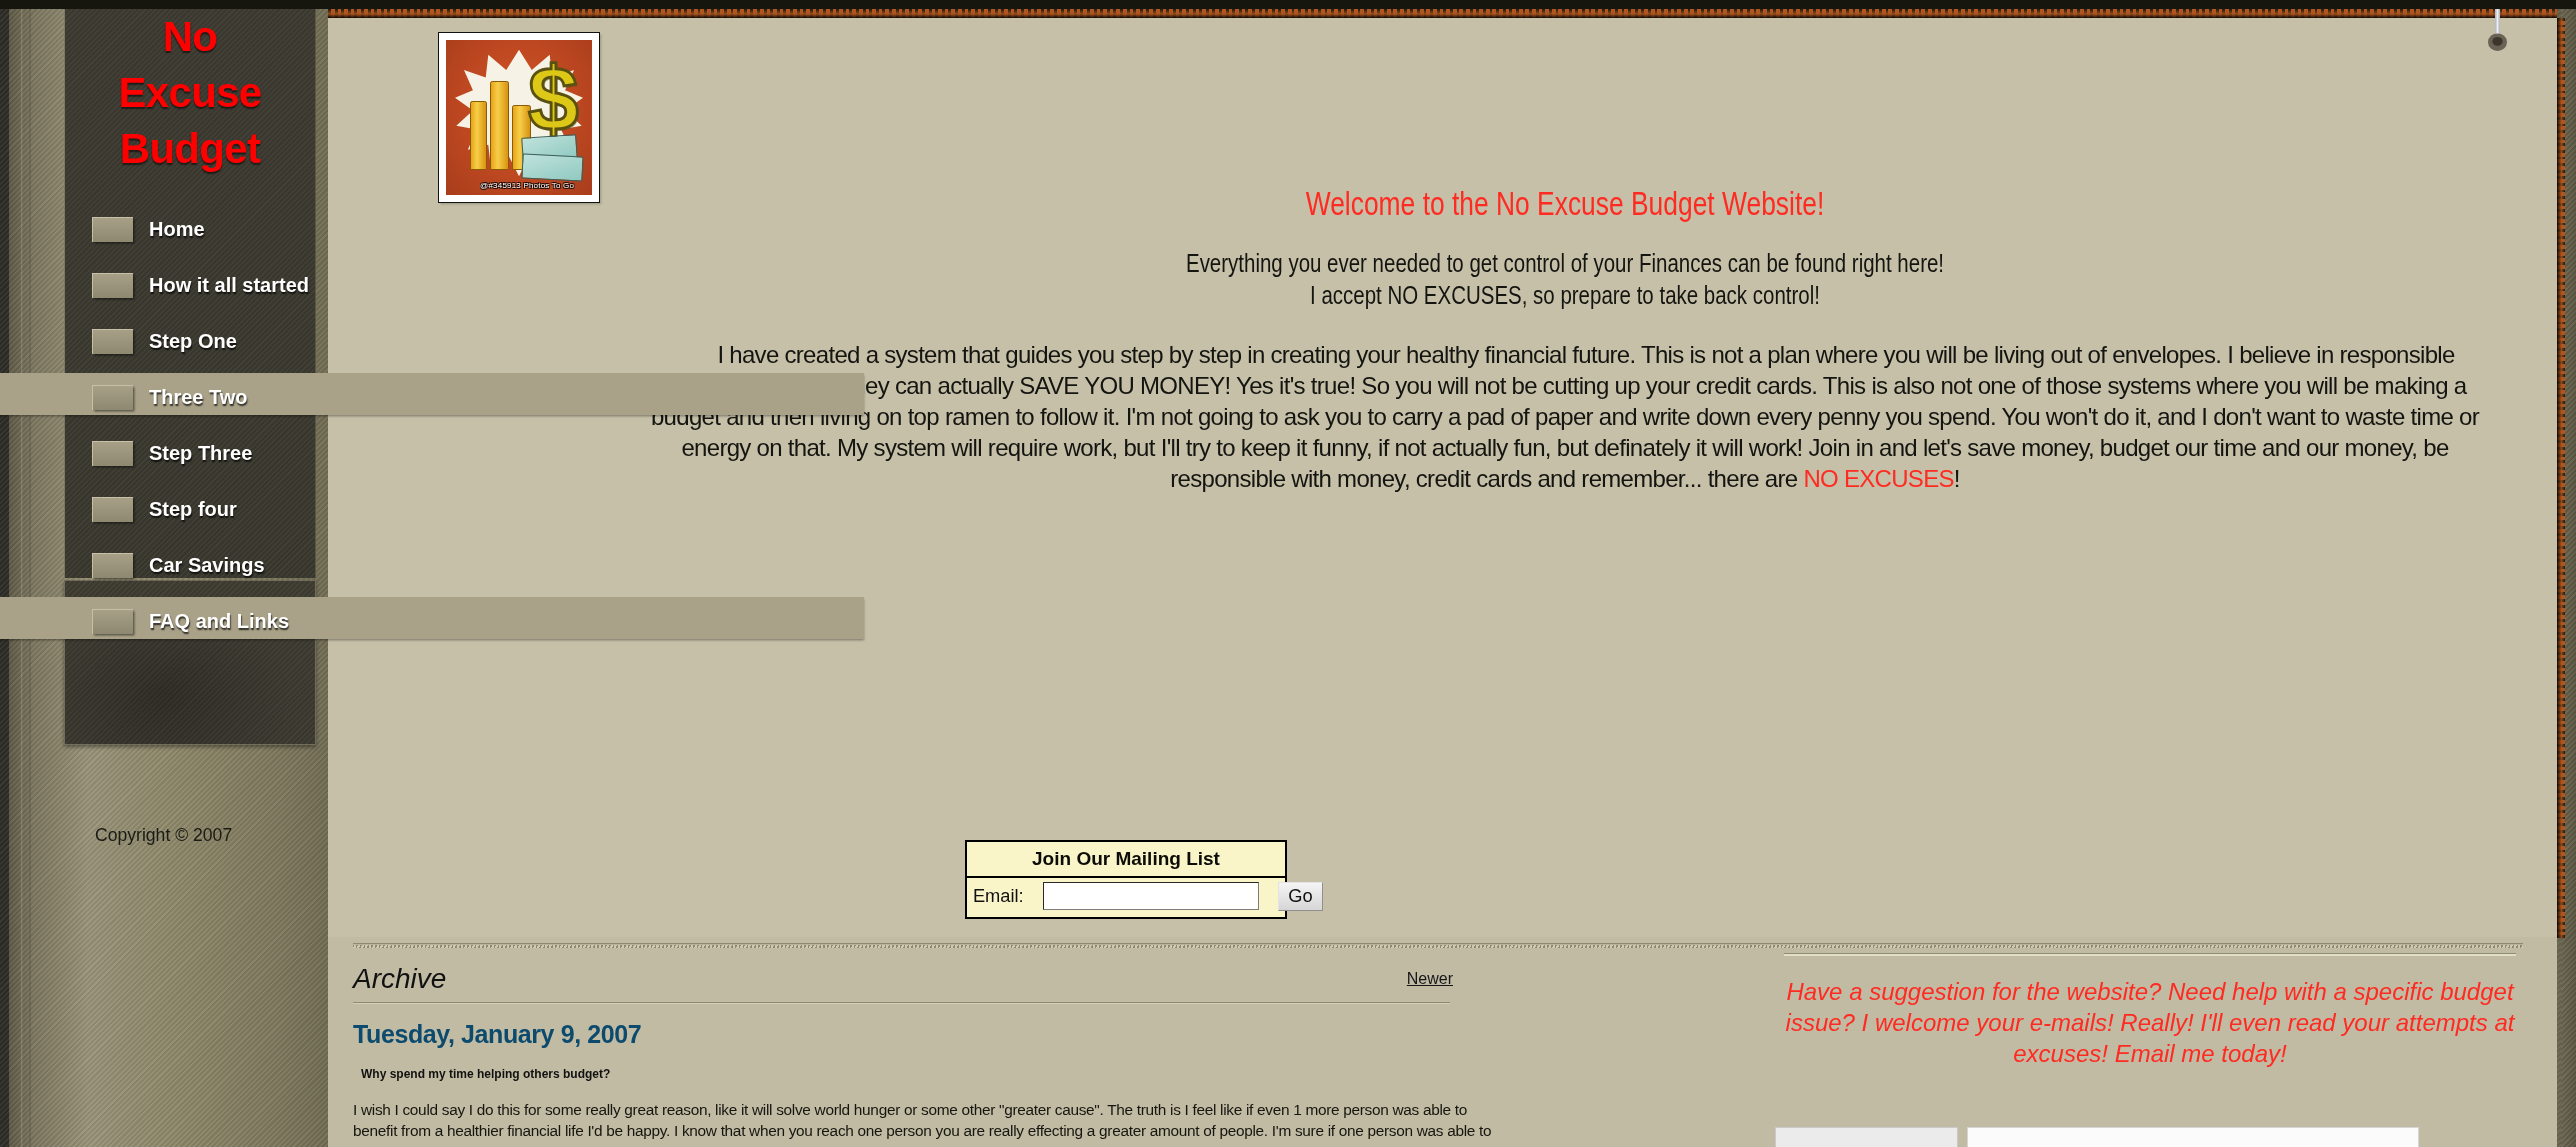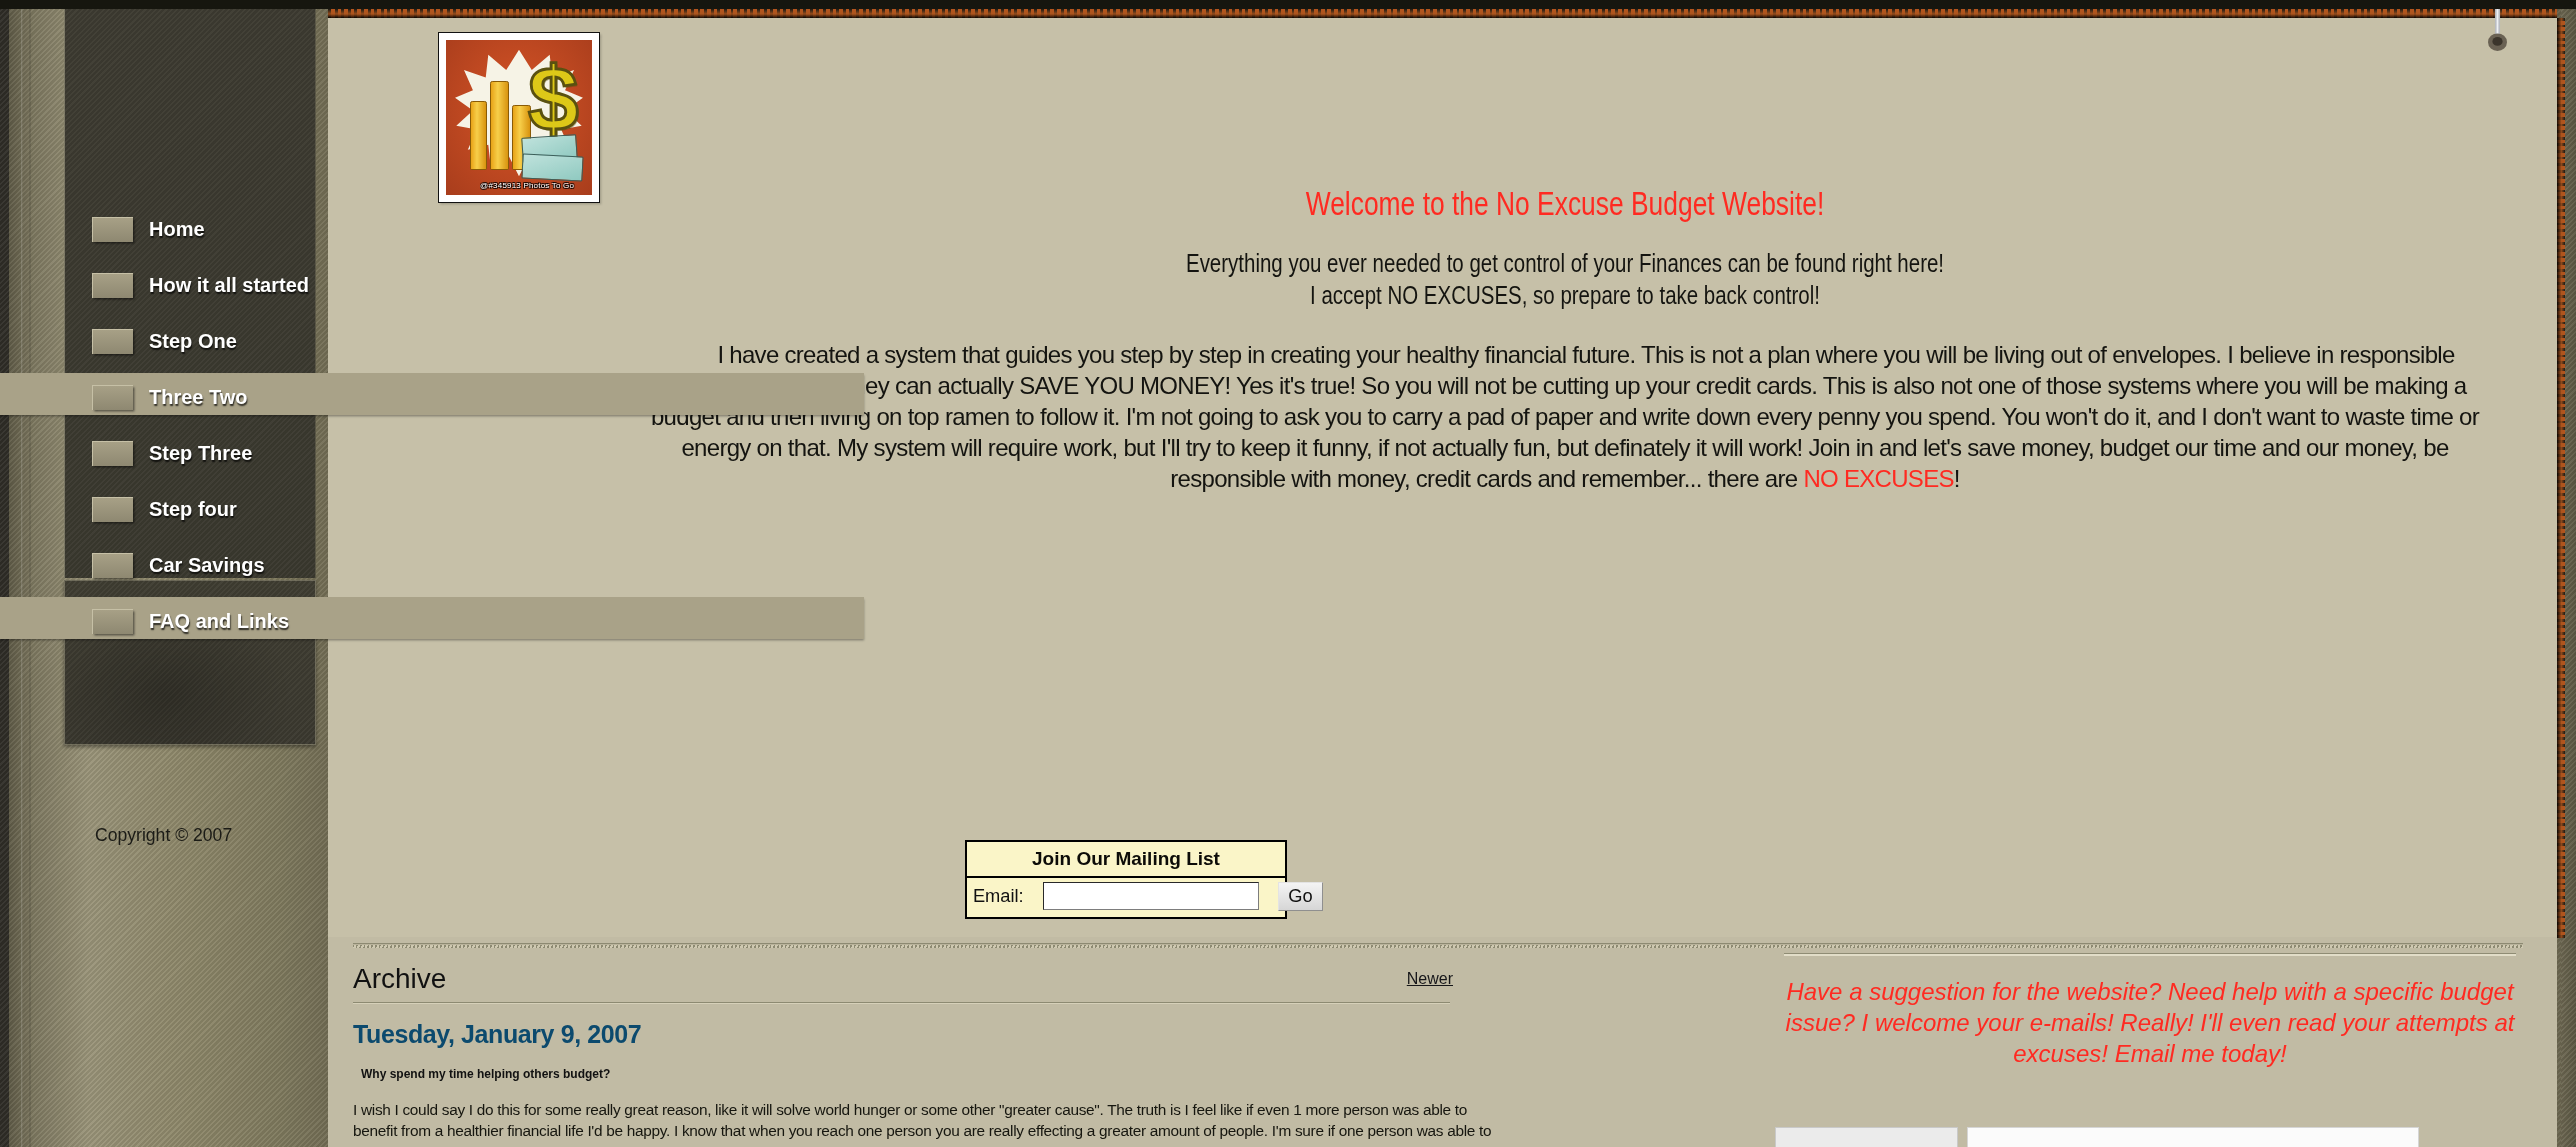--- a/index.html
+++ b/index.html
@@ -294,20 +294,21 @@
   #archive-col {
     position:absolute; left:25px; top:26px; width:1181px;
   }
   #archive-head {
     display:flex; align-items:flex-start; justify-content:space-between;
   }
   #archive-title {
     font-size:28px; color:#111; font-weight:normal;
     font-family:"Liberation Sans Narrow","Liberation Sans",sans-serif;
     letter-spacing:0px;
+    font-style:italic;
   }
   #newer-link {
     font-size:16px; color:#17171a; text-decoration:underline;
     margin-top:7.3px; margin-right:81px; cursor:pointer;
     font-family:"Liberation Sans", sans-serif;
   }
   #archive-rule {
     margin-top:7.3px; margin-right:84px;
     height:2.2px; background:linear-gradient(180deg,#8d8a72 0 0.7px,#d6d0b9 0.7px 2.2px);
   }
@@ -366,20 +367,25 @@
 
 <div id="page">
 
   <div id="topstrip"></div>
   <div id="leftwall"></div>
   <div id="rightwall"></div>
 
   <div id="sidebar">
     <div class="sb-panel" id="sb-nav-panel"></div>
 
+    <div id="site-title">
+      <div>No</div>
+      <div>Excuse</div>
+      <div>Budget</div>
+    </div>
 
     <div id="nav">
       <a class="nav-item">
         <span class="nav-bullet"></span>
         <span class="nav-label">Home</span>
       </a>
       <a class="nav-item">
         <span class="nav-bullet"></span>
         <span class="nav-label">How it all started</span>
       </a>

